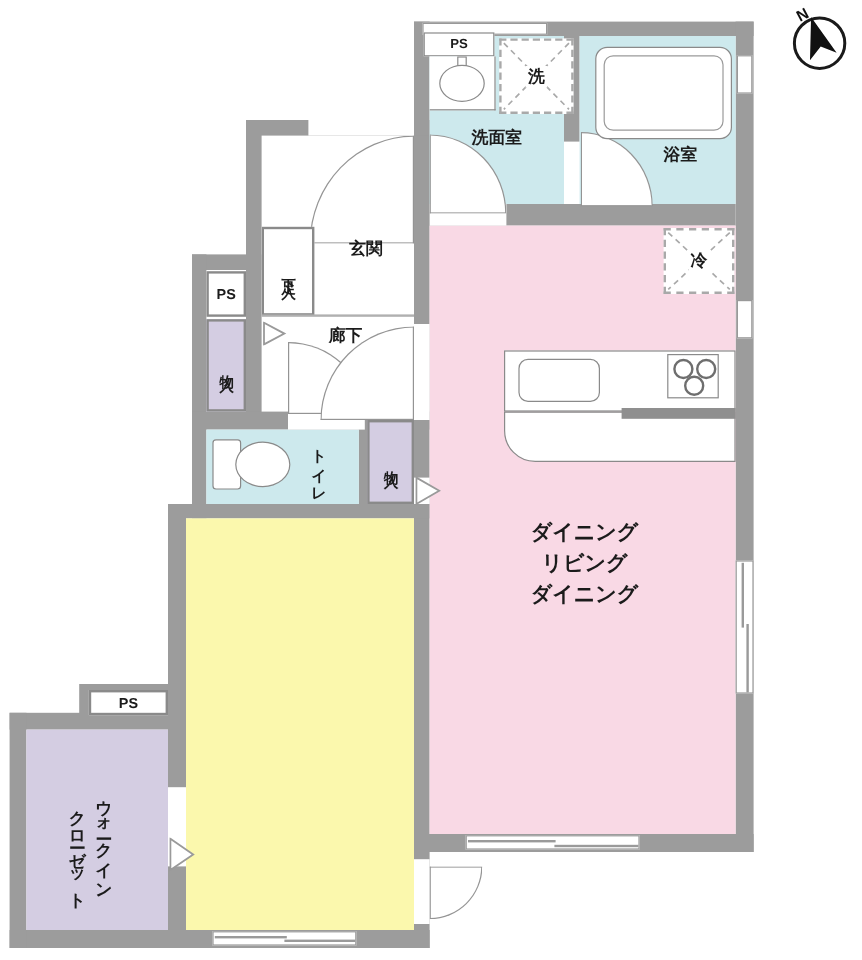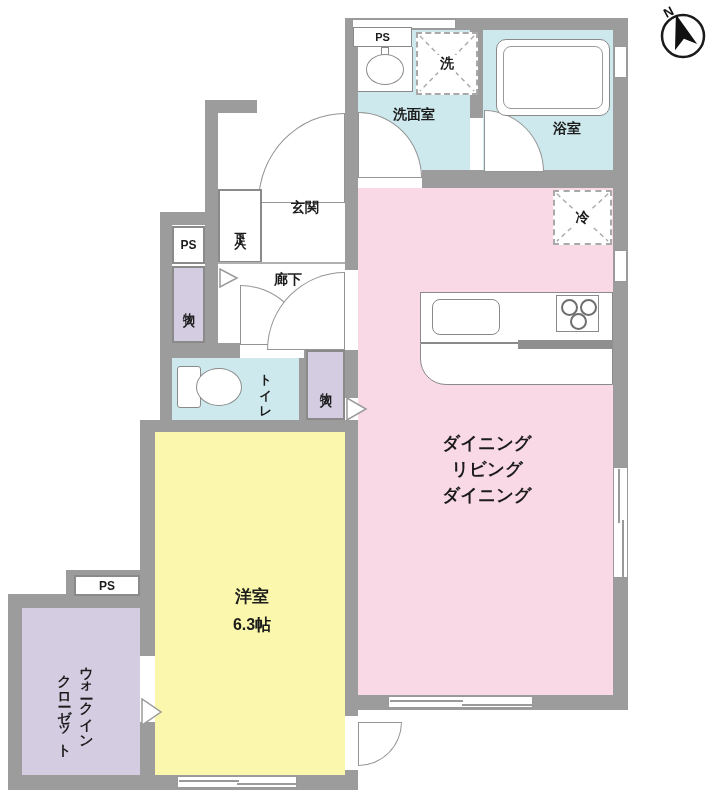--- a/index.html
+++ b/index.html
@@ -166,24 +166,20 @@
     <span>廊下</span>
   </div>
   <div class="lab vlab" style="left:256px;top:360px;height:58px;font-size:12.5px;">
     <span>トイレ</span>
   </div>
   <div class="lab" style="left:397px;top:430px;width:180px;font-size:17.5px;line-height:26px;">
     <div>ダイニング</div>
     <div>リビング</div>
     <div>ダイニング</div>
   </div>
-  <div class="lab" style="left:162px;top:583px;width:180px;font-size:17px;line-height:28px;">
-    <div>洋室</div>
-    <div class="f16">6.3帖</div>
-  </div>
   <div class="lab vlab f13" style="left:76px;top:650px;height:100px;letter-spacing:1px;">
     <span>ウォークイン</span>
   </div>
   <div class="lab vlab f13" style="left:54px;top:658px;height:100px;letter-spacing:1px;">
     <span>クローゼット</span>
   </div>
 
   <svg class="r" style="left:648px;top:2px;" width="66" height="62" viewBox="0 0 66 62">
     <circle cx="35" cy="34" r="21" fill="none" stroke="#1a1a1a" stroke-width="2.5"></circle>
     <polygon points="35,11 46,46 35,37 23,45" fill="#111" transform="rotate(-18 35 34)"></polygon>

